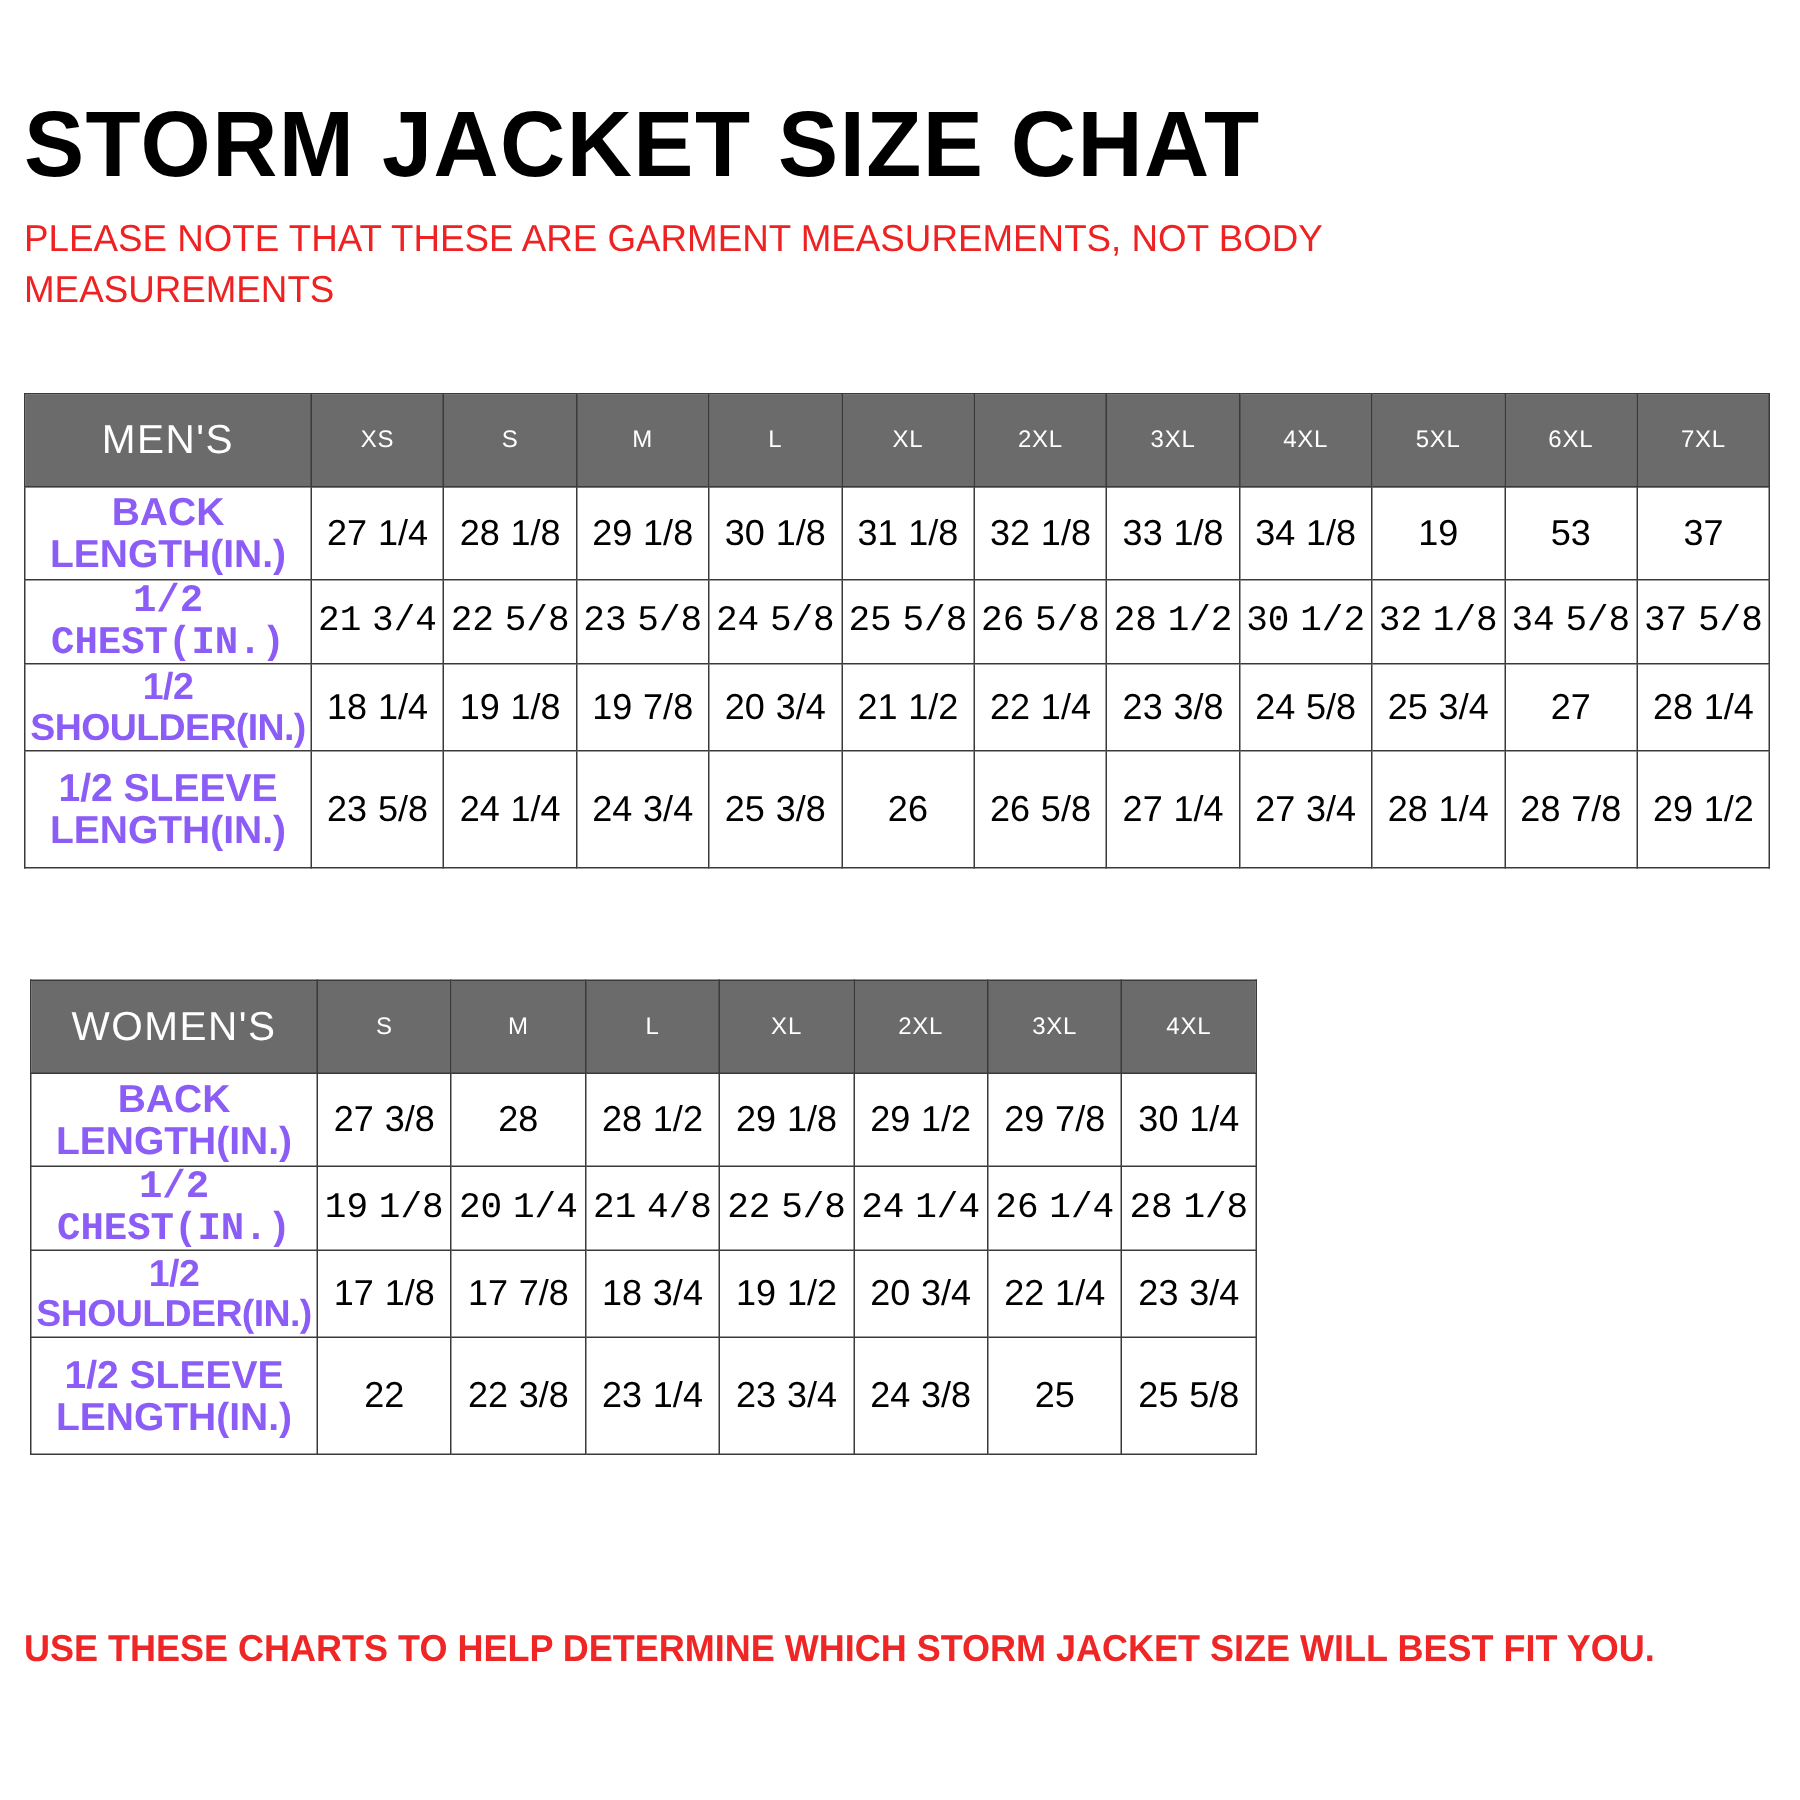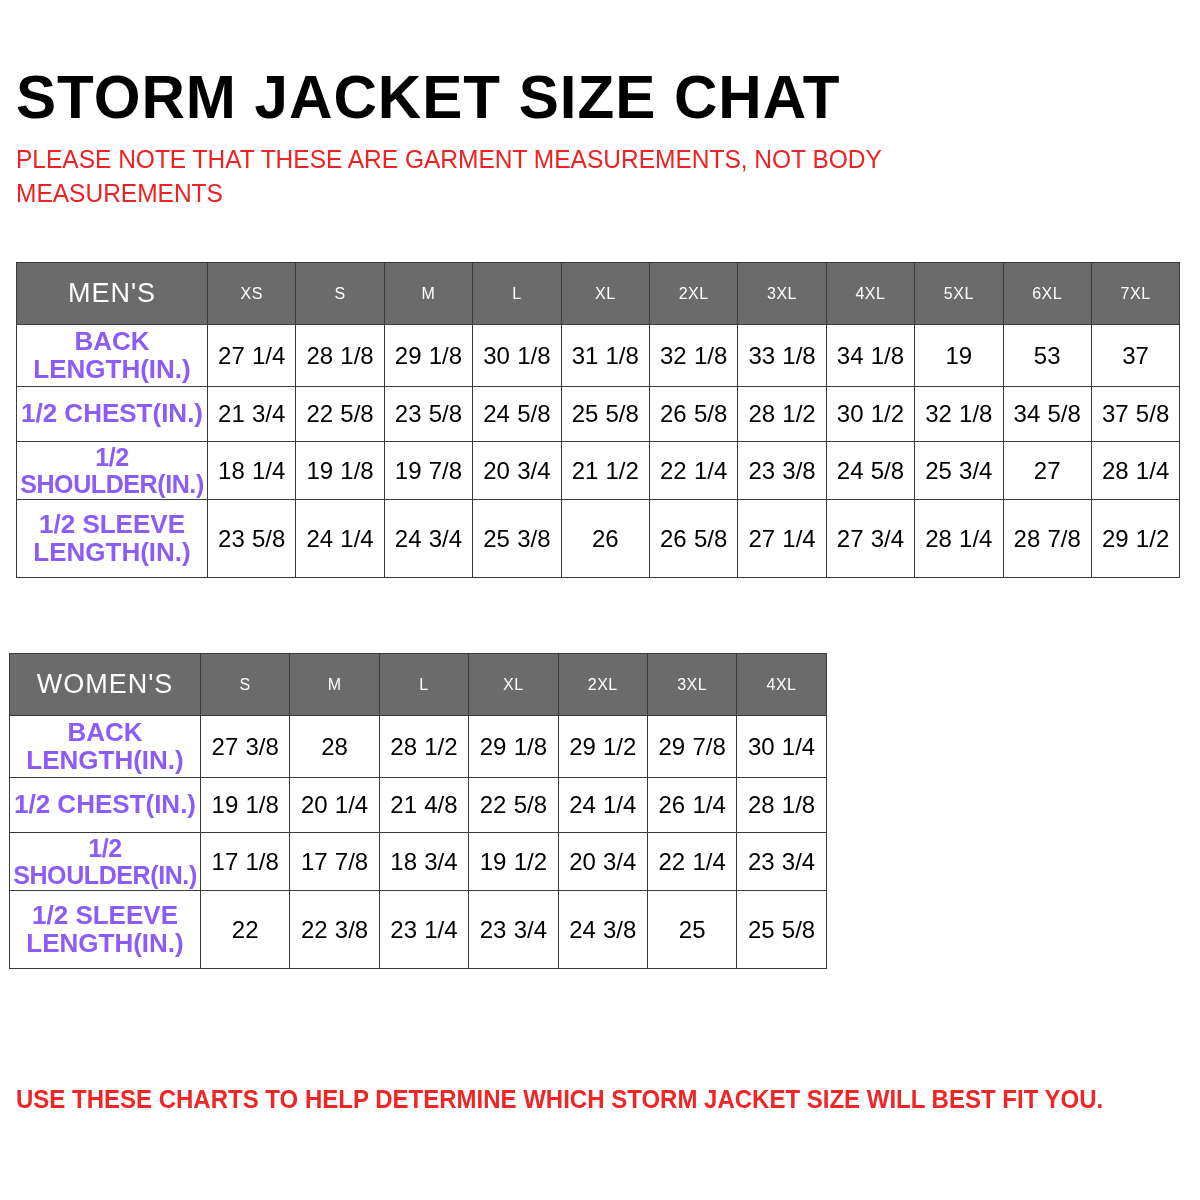--- a/index.html
+++ b/index.html
@@ -73,21 +73,21 @@
 
   
   .size-table {
     position: absolute;
     border-collapse: collapse;
     table-layout: fixed;
     background: #ffffff;
   }
 
   #mens-table  { left: 16px; top: 262px; width: 1163px; }
-  #womens-table{ left: 9px; top: 653px; width: 817px; }
+  #womens-table{ left: 20px; top: 653px; width: 817px; }
 
   .size-table th,
   .size-table td {
     border: 1px solid #3a3a3a;
     text-align: center;
     vertical-align: middle;
     padding: 0 2px;
     box-sizing: border-box;
     font-family: "Liberation Sans", sans-serif;
     color: #000000;
@@ -124,21 +124,21 @@
   }
 
   .size-table tbody td.val {
     font-size: 24px;
     font-weight: normal;
     white-space: nowrap;
   }
 
   
   tr.r-back    th, tr.r-back    td { height: 62px; }
-  tr.r-chest   th, tr.r-chest   td { height: 55px; }
+  tr.r-chest   th, tr.r-chest   td { height: 55px; font-family: Liberation Mono, monospace; }
   tr.r-shoulder th, tr.r-shoulder td { height: 58px; }
   tr.r-sleeve  th, tr.r-sleeve  td { height: 78px; }
 
   
   #mens-table   col.labelcol { width: 191px; }
   #mens-table   col.datacol  { width: 88.4px; }
   #womens-table col.labelcol { width: 191px; }
   #womens-table col.datacol  { width: 89.4px; }
 
   .frac-gap { display: inline-block; width: 0.30em; }

